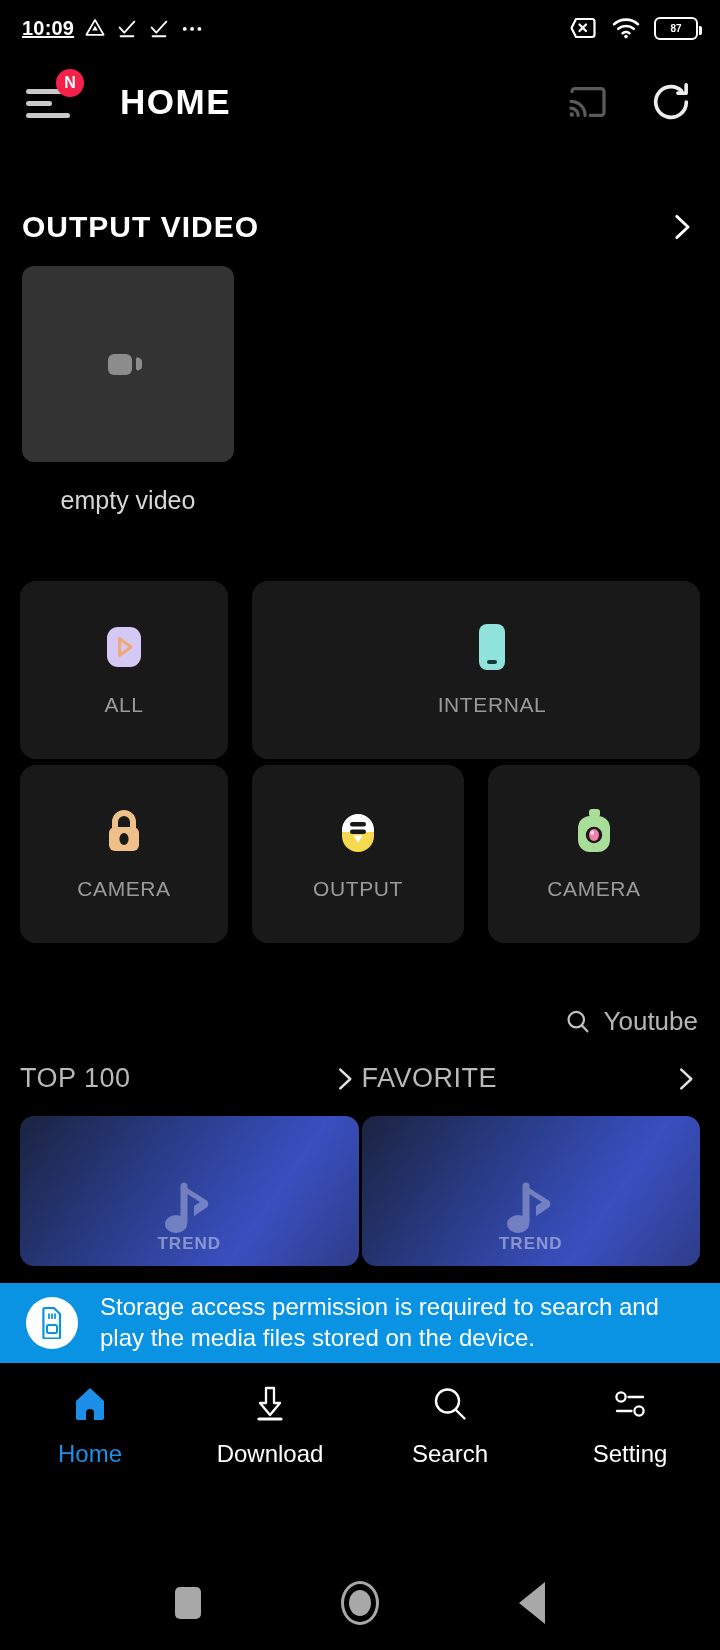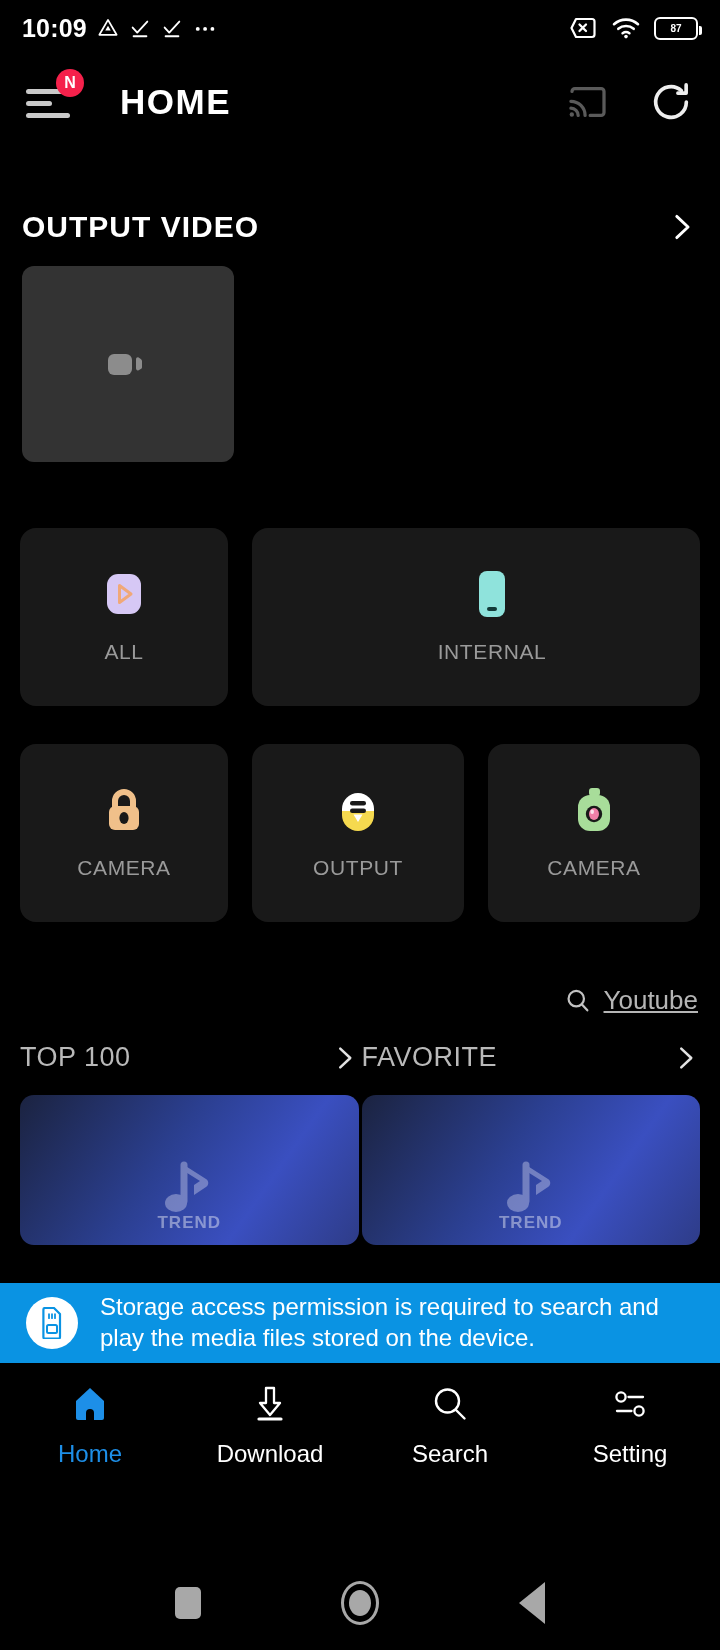--- a/index.html
+++ b/index.html
@@ -10,21 +10,21 @@
     overflow:hidden;
   }
   .screen { position:relative; width:720px; height:1650px; background:#000; }
 
   
   .statusbar {
     height:56px; display:flex; align-items:center;
     padding:0 22px; color:#fff;
   }
   .sb-left { display:flex; align-items:center; gap:10px; }
-  .sb-time { font-size:25px; font-weight:600; letter-spacing:.2px; }
+  .sb-time { font-size:20px; font-weight:600; letter-spacing:.2px;text-decoration:underline; }
   .sb-right { margin-left:auto; display:flex; align-items:center; gap:13px; }
   .batt {
     width:44px; height:23px; border:2.5px solid #fff; border-radius:6px;
     display:flex; align-items:center; justify-content:center;
     font-size:10px; font-weight:700; color:#fff; position:relative;
   }
   .batt::after {
     content:""; position:absolute; right:-6px; top:7px;
     width:3px; height:9px; background:#fff; border-radius:0 2px 2px 0;
   }
@@ -66,34 +66,34 @@
     width:212px; height:196px; background:#333333; border-radius:12px;
     display:flex; align-items:center; justify-content:center;
   }
   .recent-label {
     width:212px; text-align:center; margin-top:24px;
     color:#d6d6d6; font-size:25px;
   }
 
   
   .tiles { padding:0 20px; }
-  .tile-row { display:flex; gap:24px; margin-bottom:38px;border-radius:11px; }
+  .tile-row { display:flex; gap:24px; margin-bottom:6px;border-radius:11px; }
   .tile {
     background:#191919; border-radius:16px; height:178px;
     display:flex; flex-direction:column; align-items:center;
     justify-content:center; gap:22px; cursor:pointer;
   }
   .tile-label {
     color:#9a9a9a; font-size:21px; letter-spacing:.6px;
   }
   .tile-ico { width:48px; height:48px; display:flex; align-items:center; justify-content:center; }
 
   
   .trend-head { display:flex; align-items:flex-end; padding:0 22px; }
-  .yt { margin-left:auto; display:flex; align-items:center; gap:12px; color:#b5b5b5; font-size:26px;text-decoration:underline; }
+  .yt { margin-left:auto; display:flex; align-items:center; gap:12px; color:#b5b5b5; font-size:26px; }
 
   .trend-cols { display:flex; gap:3px; padding:0 20px; margin-top:26px; }
   .trend-col { flex:1; }
   .trend-col-head {
     display:flex; align-items:center; color:#b9b9b9;
     font-size:27px; letter-spacing:.5px; margin-bottom:22px;
   }
   .trend-card {
     height:150px; border-radius:14px;
     background:linear-gradient(125deg,#1b2340 0%,#2b3f90 42%,#3a4fc0 70%,#2e3c88 100%);
@@ -221,20 +221,21 @@
       </svg>
     </div>
 
     <div class="recent-wrap">
       <div class="recent-thumb">
         <svg width="46" height="34" viewBox="0 0 46 34">
           <rect x="3" y="7" width="24" height="21" rx="6" fill="#8c8c8c"></rect>
           <path d="M31 12.5c0-1.6 1.3-2.6 2.6-1.9l2.2 1.3c.8.5 1.2 1.2 1.2 2v6c0 .9-.4 1.6-1.2 2l-2.2 1.3c-1.3.7-2.6-.3-2.6-1.9Z" fill="#8c8c8c"></path>
         </svg>
       </div>
+      <div class="recent-label">empty video</div>
     </div>
   </div>
 
   <div class="tiles" style="margin-top:66px;">
 
     <div class="tile-row">
       <div class="tile" style="flex:0 0 208px;">
         <span class="tile-ico">
           <svg width="42" height="46" viewBox="0 0 42 46">
             <rect x="4" y="3" width="34" height="40" rx="11" fill="#d6c8f5"></rect>

